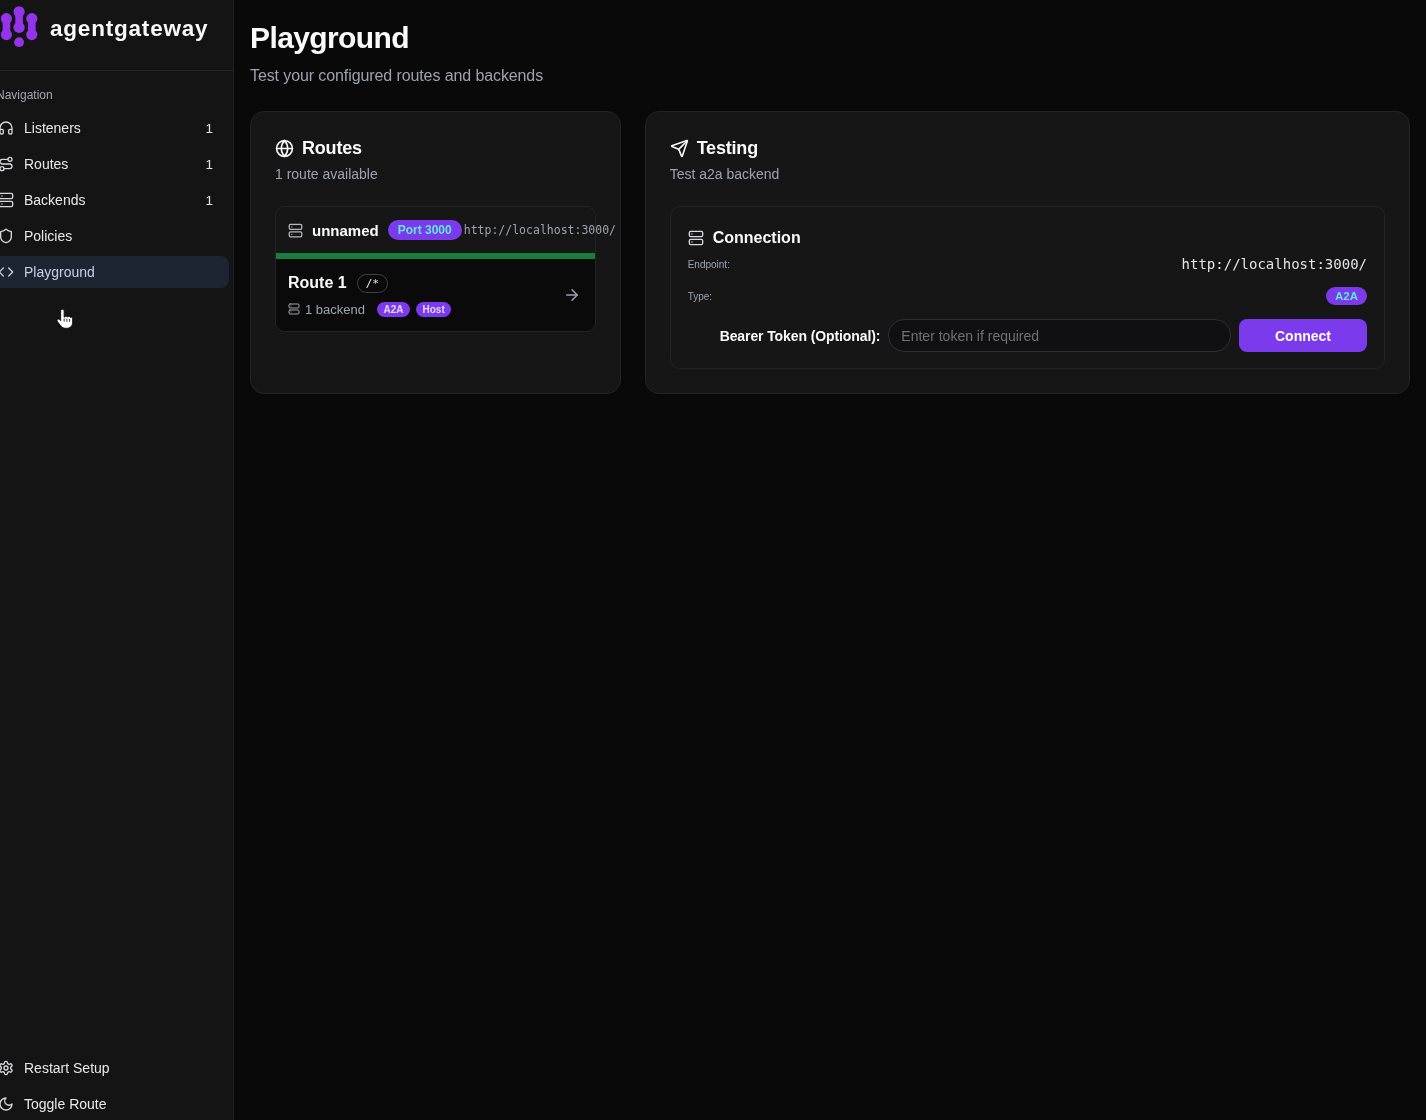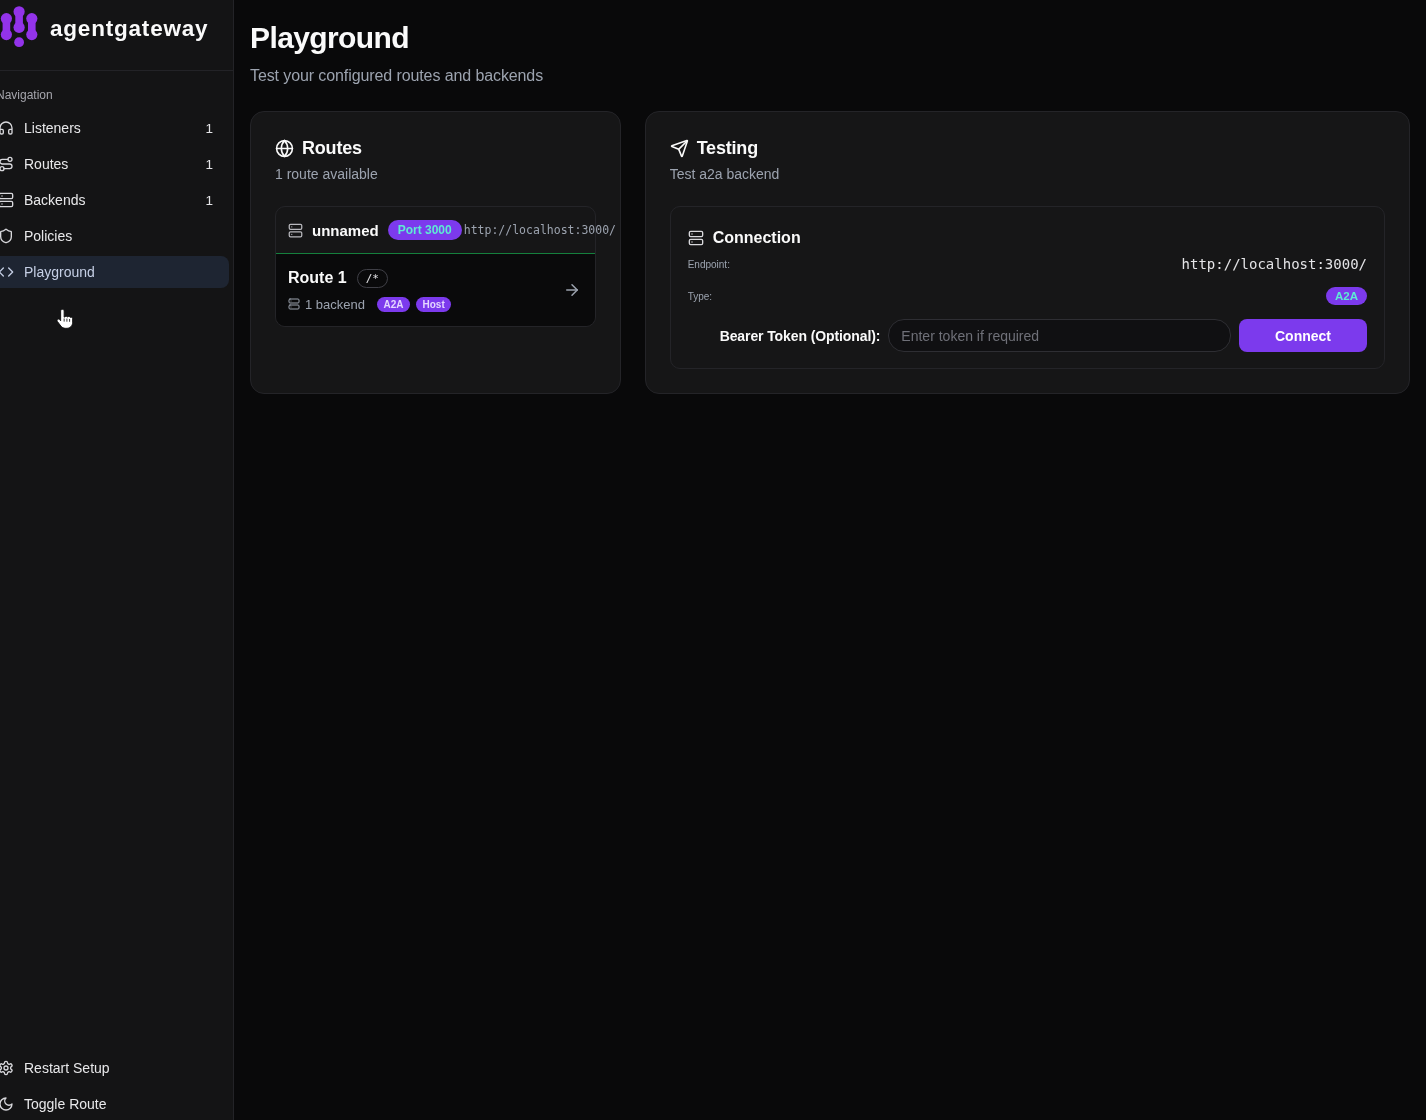--- a/index.html
+++ b/index.html
@@ -60,21 +60,21 @@
   .badge {
     background:#7c3aed; color:#5eead4; border-radius:999px; font-weight:600;
     white-space:nowrap; display:inline-block;
   }
   .port-badge { font-size:12px; padding:3px 10px; margin-left:9px; }
   .listener-url {
     font-family:"DejaVu Sans Mono",monospace; font-size:11.5px; color:#9ca3af;
     white-space:nowrap; margin-left:2px;
   }
   .route-row {
-    border-top:1px solid #15803d; background:#0a0a0b; border-radius:0 0 9px 9px;
+    border-top:6px solid #15803d; background:#0a0a0b; border-radius:0 0 9px 9px;
     padding:12px; display:flex; align-items:center; justify-content:space-between;
     cursor:pointer;
   }
   .route-line1 { display:flex; align-items:center; gap:10px; }
   .route-name { font-size:16px; font-weight:600; color:#fafafa; line-height:24px; }
   .path-badge {
     border:1px solid #3f3f46; border-radius:999px; padding:2px 8px;
     font-family:"DejaVu Sans Mono",monospace; font-size:11px; color:#e4e4e7;
   }
   .route-line2 { margin-top:4px; display:flex; align-items:center; height:20px; }

